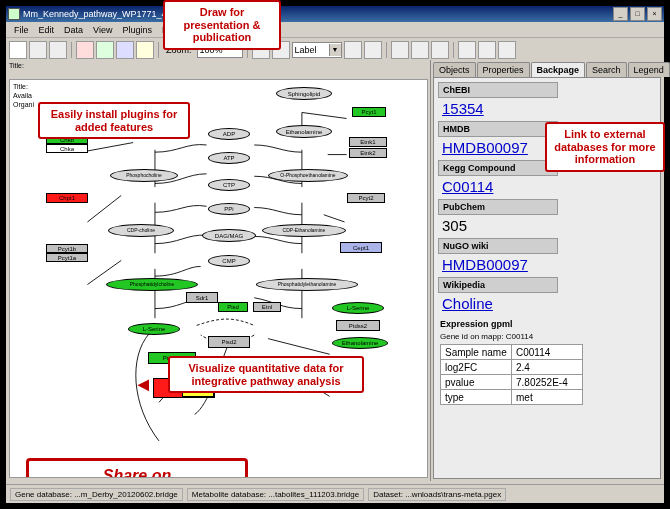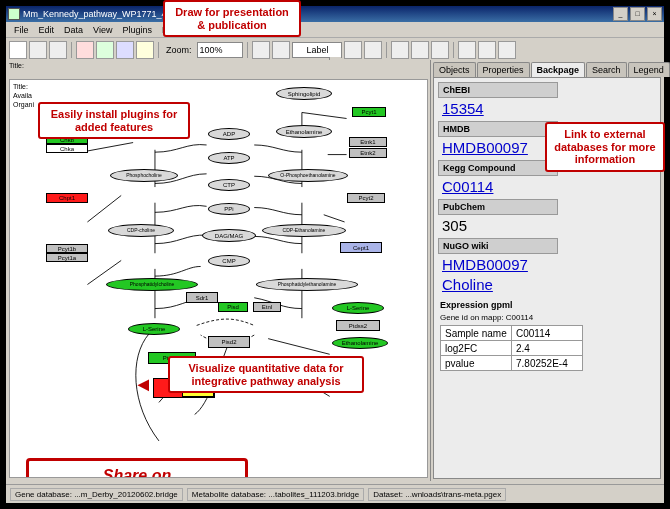--- a/index.html
+++ b/index.html
@@ -46,21 +46,21 @@
   .tbtn.s3{background:#dfd;} .tbtn.s4{background:#ddf;}
   .tbtn.s5{background:#ffd;} .tbtn.s6{background:#eee;}
   .sep { width:1px;height:16px;background:#999;margin:0 2px; }
   .zoomlabel{font-size:9px;margin:0 3px;}
   .zoombox{
     font-size:9px;border:1px solid #888;background:#fff;width:42px;height:14px;
     line-height:14px;padding-left:2px;
   }
   .combo{
     font-size:9px;border:1px solid #888;background:#fff;height:14px;
-    line-height:14px;padding-left:2px;display:flex;align-items:center;flex-direction:column;
+    line-height:14px;padding-left:2px;display:flex;align-items:center;
   }
   .combo .arrow{margin-left:auto;font-size:7px;padding:0 2px;background:#d4d0c8;border-left:1px solid #888;height:12px;line-height:12px;}
   .vizcombo{position:absolute;right:5px;top:57px;width:78px;}
   
   .content { position:absolute; left:0; top:54px; right:0; bottom:22px; display:flex; }
   .leftpane { width:424px; position:relative; background:#d4d0c8; }
   .canvas {
     position:absolute; left:3px; top:19px; right:2px; bottom:3px;
     background:#fff; border:1px solid #999; overflow:hidden;
   }
@@ -301,46 +301,51 @@
 
         <div class="sec-head">Kegg Compound</div>
         <div class="sec-val"><span class="link">C00114</span></div>
 
         <div class="sec-head">PubChem</div>
         <div class="sec-val"><span>305</span></div>
 
         <div class="sec-head">NuGO wiki</div>
         <div class="sec-val"><span class="link">HMDB00097</span></div>
 
+        <div class="sec-head">Wikipedia</div>
         <div class="sec-val"><span class="link">Choline</span></div>
 
         <div class="exprhead">Expression gpml</div>
         <div class="geneid">Gene id on mapp: C00114</div>
 
         <table class="expr">
           <tbody>
               <tr>
             <td class="k">Sample name</td>
             <td class="v">C00114</td>
           </tr>
           <tr>
             <td class="k">log2FC</td>
             <td class="v">2.4</td>
           </tr>
           <tr>
             <td class="k">pvalue</td>
             <td class="v">7.80252E-4</td>
           </tr>
+          <tr>
+            <td class="k">type</td>
+            <td class="v">met</td>
+          </tr>
         </tbody>
           </table>
       </div>
     </div>
   </div>
 
   <div class="statusbar">
     <div class="cell">Gene database: ...m_Derby_20120602.bridge</div>
     <div class="cell">Metabolite database: ...tabolites_111203.bridge</div>
     <div class="cell">Dataset: ...wnloads\trans-meta.pgex</div>
   </div>
 </div>
 
-<div class="callout" style="left:163px;top:0px;width:138px;">Draw for presentation &amp; publication</div>
+<div class="callout" style="left:163px;top:0px;width:118px;">Draw for presentation &amp; publication</div>
 <div class="callout" style="left:545px;top:122px;width:120px;">Link  to external databases  for more information</div>
 
 </body></html>

